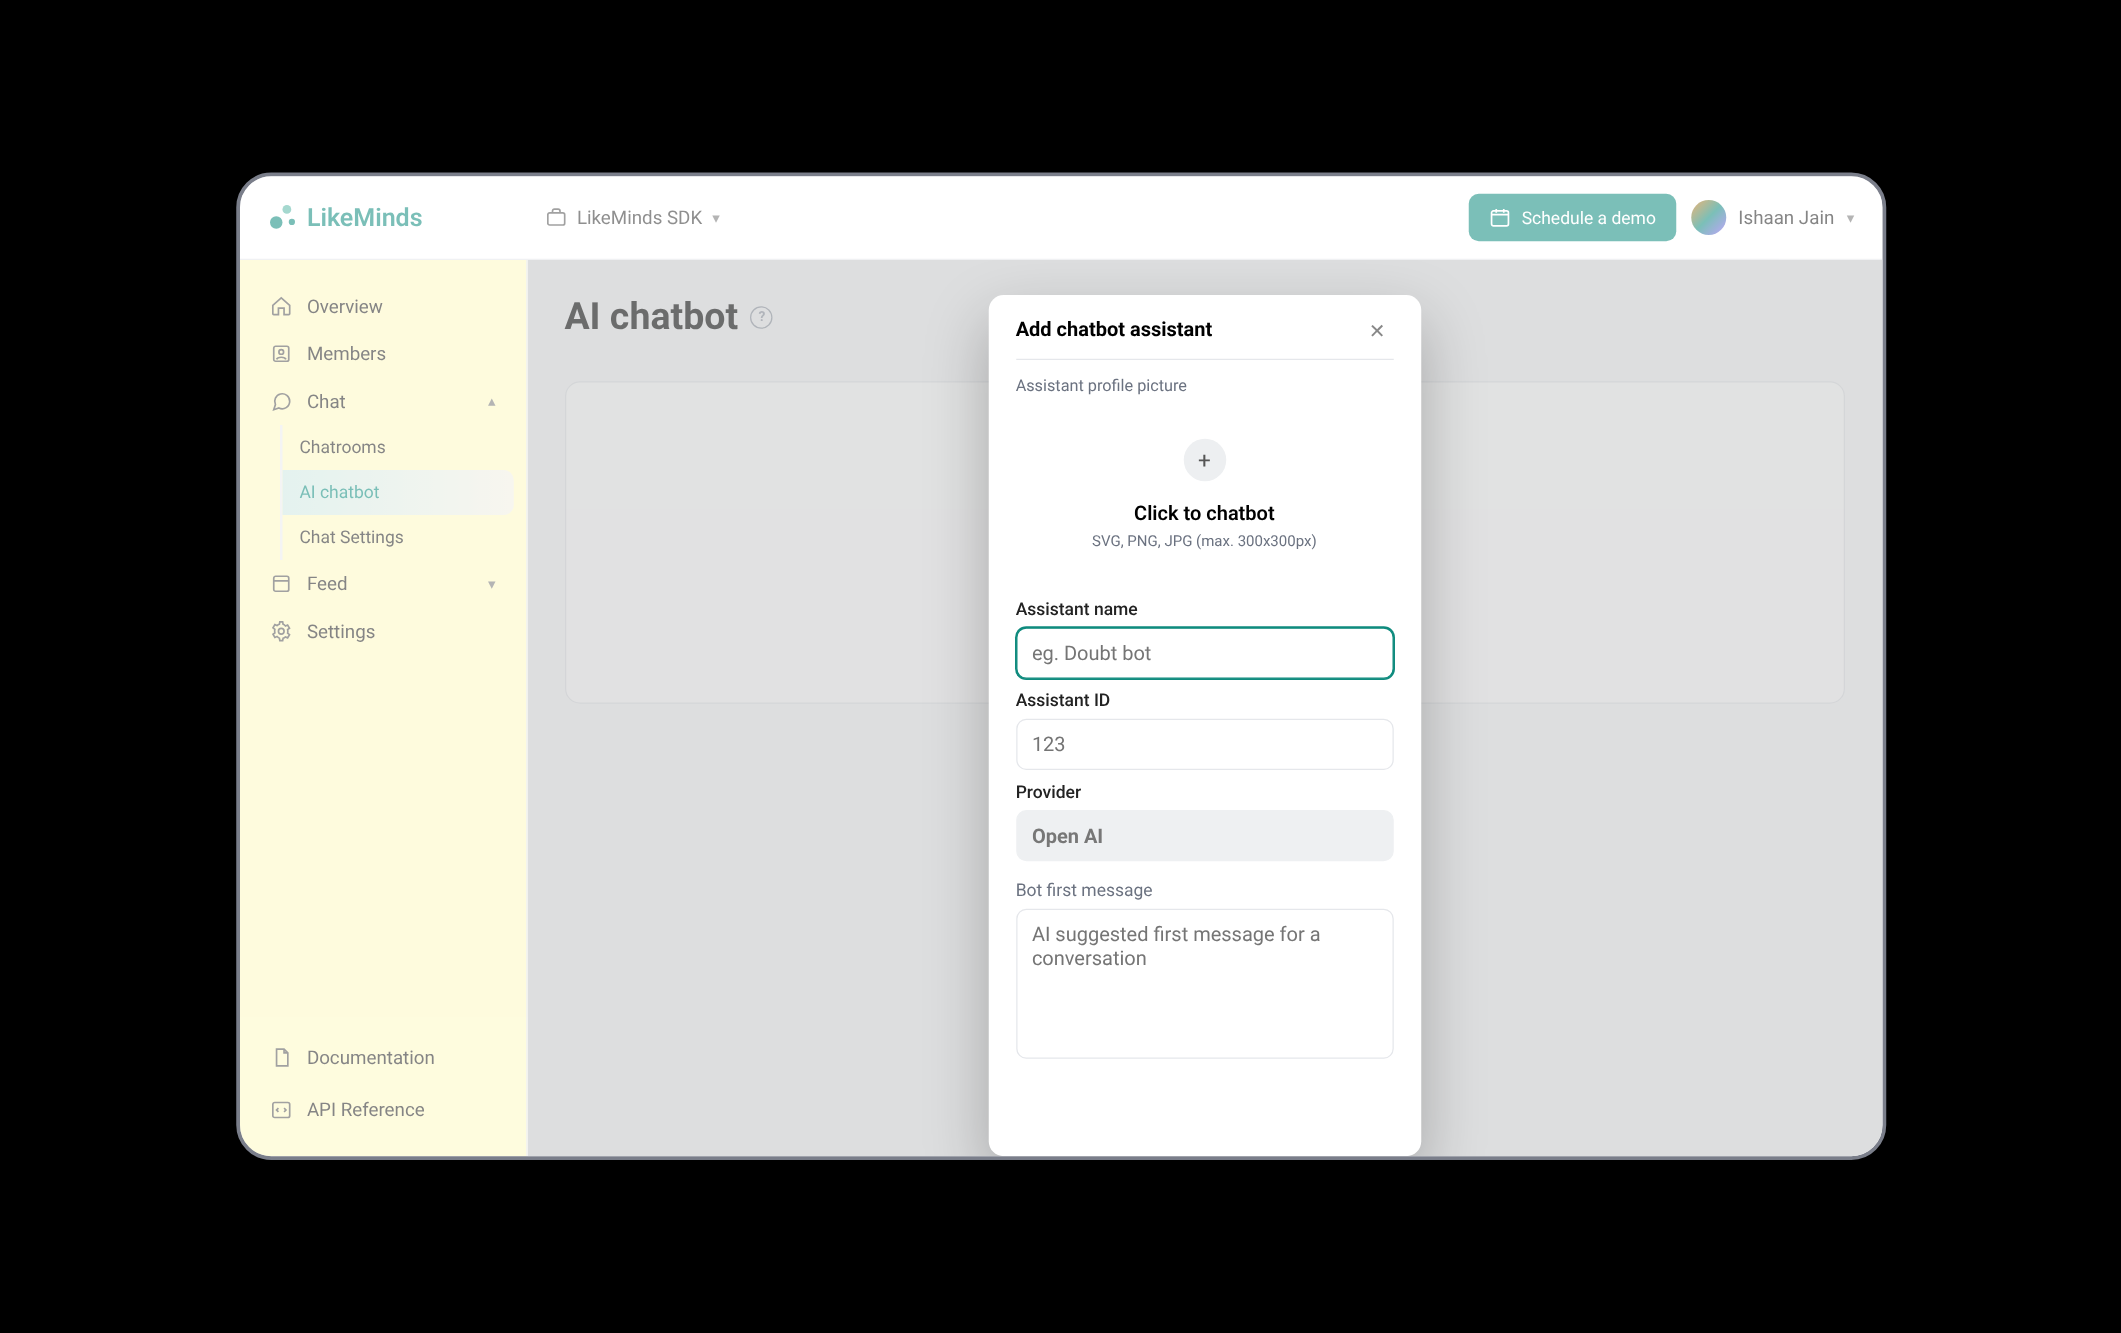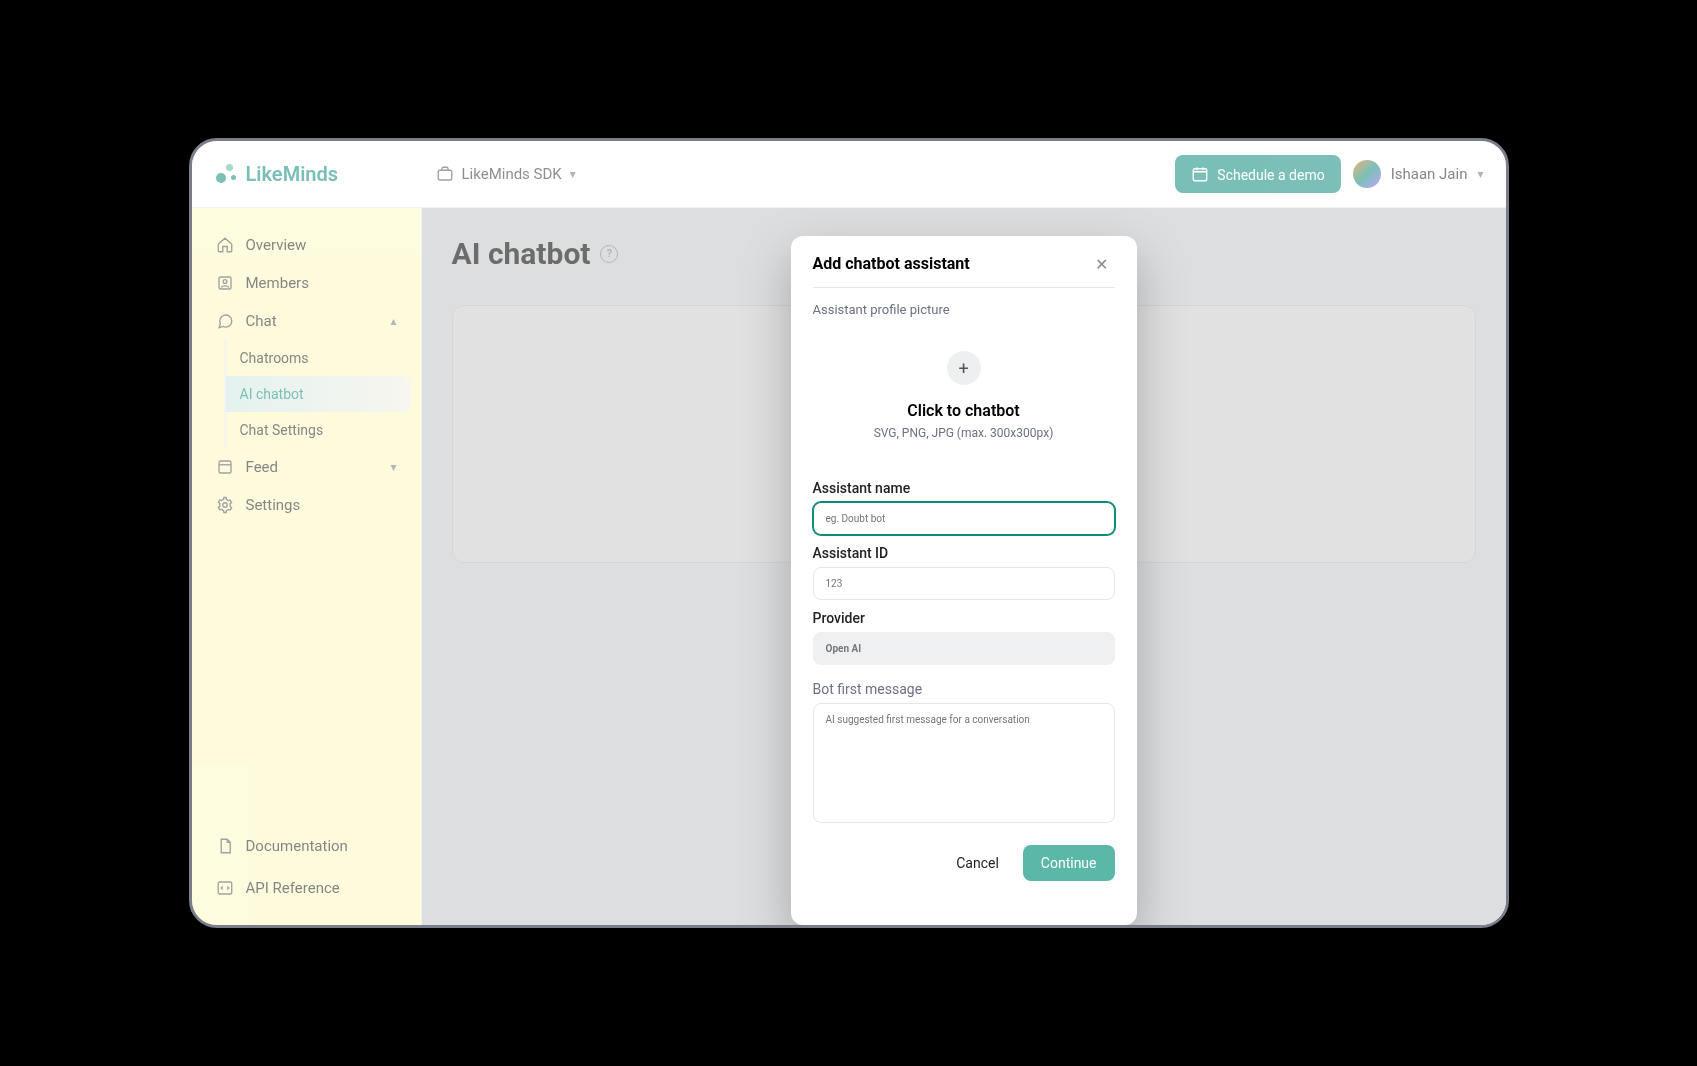--- a/index.html
+++ b/index.html
@@ -56,21 +56,21 @@
   .modal{width:346px;background:#fff;border-radius:12px;box-shadow:0 20px 50px rgba(0,0,0,.25);padding:18px 22px 20px;pointer-events:auto;display:flex;flex-direction:column;max-height:720px;}
   .modal-head{display:flex;justify-content:space-between;align-items:flex-start;border-bottom:1px solid var(--border);padding-bottom:12px;margin-bottom:14px;}
   .modal-title{font-weight:700;font-size:16px;}
   .close{font-size:16px;color:#888;cursor:pointer;background:none;border:none;}
   .section-label{font-size:13px;color:var(--muted);margin-bottom:10px;}
   .uploader{display:flex;flex-direction:column;align-items:center;gap:6px;padding:24px 0 30px;}
   .upload-btn{width:34px;height:34px;border-radius:50%;background:#edeff1;display:flex;align-items:center;justify-content:center;color:#555;font-size:18px;cursor:pointer;}
   .up-title{font-weight:600;font-size:16px;margin-top:10px;}
   .up-sub{font-size:12px;color:var(--muted);}
   .field-label{font-size:14px;font-weight:500;margin:10px 0 6px;color:#222;}
-  .input{width:100%;border:1px solid var(--border);border-radius:8px;padding:10px 12px;font-size:10px;outline:none;}
+  .input{width:100%;border:1px solid var(--border);border-radius:8px;padding:10px 12px;font-size:16px;outline:none;}
   .input.focus{border:1.5px solid var(--teal);box-shadow:0 0 0 1px var(--teal);}
   .input.readonly{background:#eef0f2;color:#777;border-color:#eef0f2;font-weight:bold;}
   textarea.input{height:120px;resize:none;}
   .field-label.link{color:var(--muted);font-weight:400;margin-top:16px;}
   .modal-actions{display:flex;justify-content:flex-end;gap:18px;align-items:center;margin-top:22px;}
   .btn-text{background:none;border:none;font-size:14px;cursor:pointer;color:#222;}
   .btn-continue{background:var(--teal-soft);color:#fff;border:none;border-radius:8px;padding:10px 18px;font-size:14px;cursor:pointer;}
 
   
   .ico{width:18px;height:18px;display:inline-flex;align-items:center;justify-content:center;color:#555;}
@@ -241,24 +241,20 @@
 
               <div class="field-label">Assistant ID</div>
               <input class="input" placeholder="123" style="">
 
               <div class="field-label">Provider</div>
               <input class="input readonly" readonly="" value="Open AI" style="">
 
               <div class="field-label link">Bot first message</div>
               <textarea class="input" placeholder="AI suggested first message for a conversation" style=""></textarea>
 
-              <div class="modal-actions">
-                <button class="btn-text">Cancel</button>
-                <button class="btn-continue">Continue</button>
-              </div>
             </div>
           </div>
         </main>
       </div>
 
     </div>
   </div>
 </div>
 
 </body></html>

